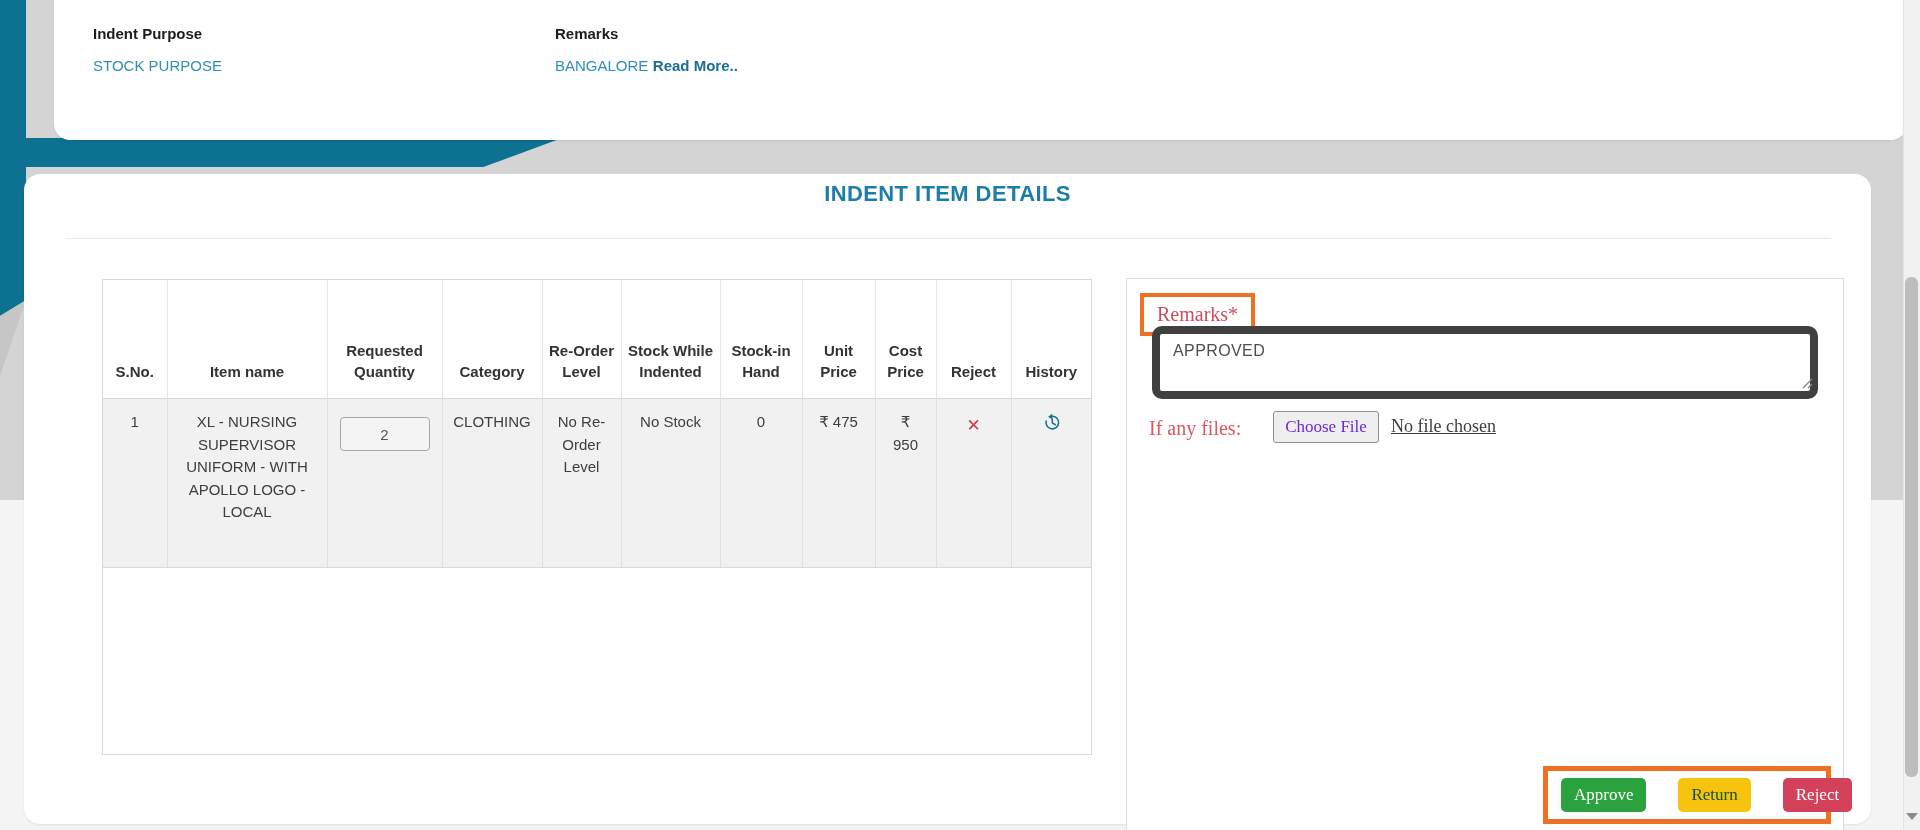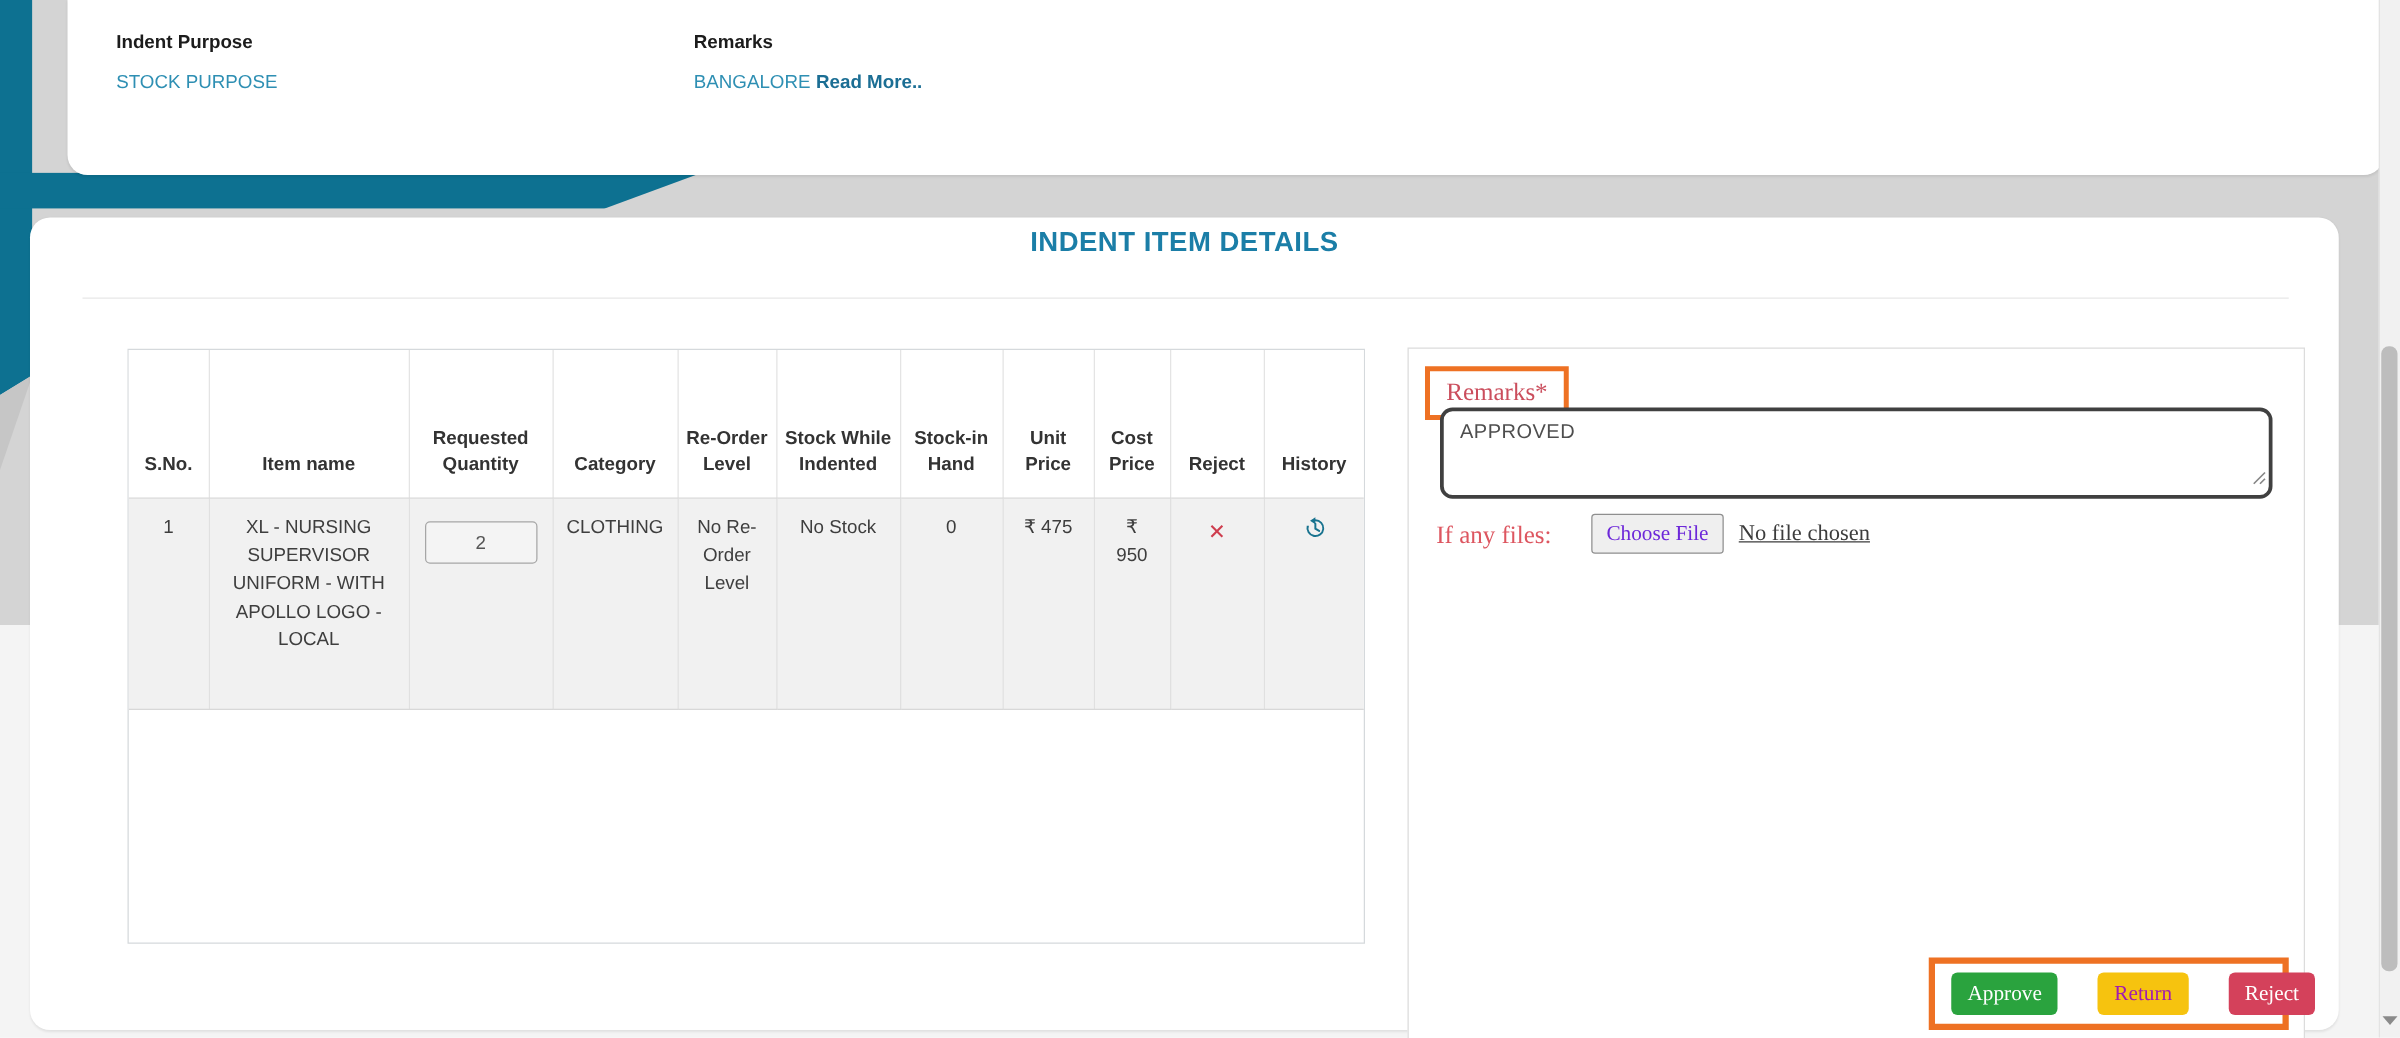--- a/index.html
+++ b/index.html
@@ -56,21 +56,21 @@
      font-family:"Liberation Sans","DejaVu Sans",sans-serif;}
   .reject-x{color:#ce3d4e;font-size:17px;font-weight:bold;cursor:pointer;display:inline-block;margin-top:2px;}
   .hist-btn{cursor:pointer;display:inline-block;margin-top:2px;}
 
   
   .panel{left:1102px;top:104px;width:716px;height:660px;border:1px solid #dcdcdc;background:#fff;}
   .serif{font-family:"Liberation Serif","DejaVu Serif",serif;}
   .remarks-hl{left:13px;top:14px;border:4px solid #ee7123;padding:6px 13px;background:transparent;}
   .remarks-lbl{font-size:20px;color:#cb4e5d;}
   .ta-wrap{left:25px;top:47px;width:666px;height:73px;}
-  textarea.remarks-ta{width:666px;height:73px;box-sizing:border-box;border:3px solid #404040;
+  textarea.remarks-ta{width:666px;height:73px;box-sizing:border-box;border:8px solid #404040;
      border-radius:10px;padding:8px 13px;font-size:16px;letter-spacing:.4px;color:#4e4e4e;
      font-family:"Liberation Sans","DejaVu Sans",sans-serif;resize:none;outline:none;background:#fff;}
   .grip{position:absolute;right:5px;bottom:6px;}
   .files-lbl{left:22px;top:138px;font-size:20px;color:#dd5660;}
   .choose-btn{left:146px;top:132px;width:106px;height:32px;background:#efefef;border:1px solid #8f8f8f;
      border-radius:3px;font-size:17px;color:#6d28d9;cursor:pointer;
      font-family:"Liberation Serif","DejaVu Serif",serif;}
   .no-file{left:264px;top:137px;font-size:18px;color:#3c3c3c;text-decoration:underline;}
 
   
@@ -78,21 +78,21 @@
   .totals .seg{margin-right:28px;}
   .totals b{font-weight:bold;}
 
   
   .actions-hl{left:1519px;top:592px;width:288px;height:58px;border:5px solid #ee7123;
      box-sizing:border-box;display:flex;align-items:center;justify-content:space-between;
      padding:0 13px;background:transparent;gap:32px;}
   .btn{border:none;border-radius:5px;font-size:17px;cursor:pointer;padding:7px 13px;
      font-family:"Liberation Serif","DejaVu Serif",serif;}
   .btn-approve{background:#2aa33e;color:#fff;}
-  .btn-return{background:#f6c30f;color:#a21caf;}
+  .btn-return{background:#f6c30f;color:#14532d;}
   .btn-reject{background:#d4415b;color:#fff;}
 
   
   .sb-track{left:1903px;top:0;width:17px;height:830px;background:#f1f1f1;border-left:1px solid #e3e3e3;}
   .sb-thumb{left:1905px;top:277px;width:13px;height:500px;background:#bdbdbd;border-radius:6px;cursor:pointer;}
   .sb-arrow{left:1906px;top:813px;width:0;height:0;border-left:6px solid transparent;
      border-right:6px solid transparent;border-top:7px solid #8a8a8a;cursor:pointer;}
 </style>
 </head>
 <body>

